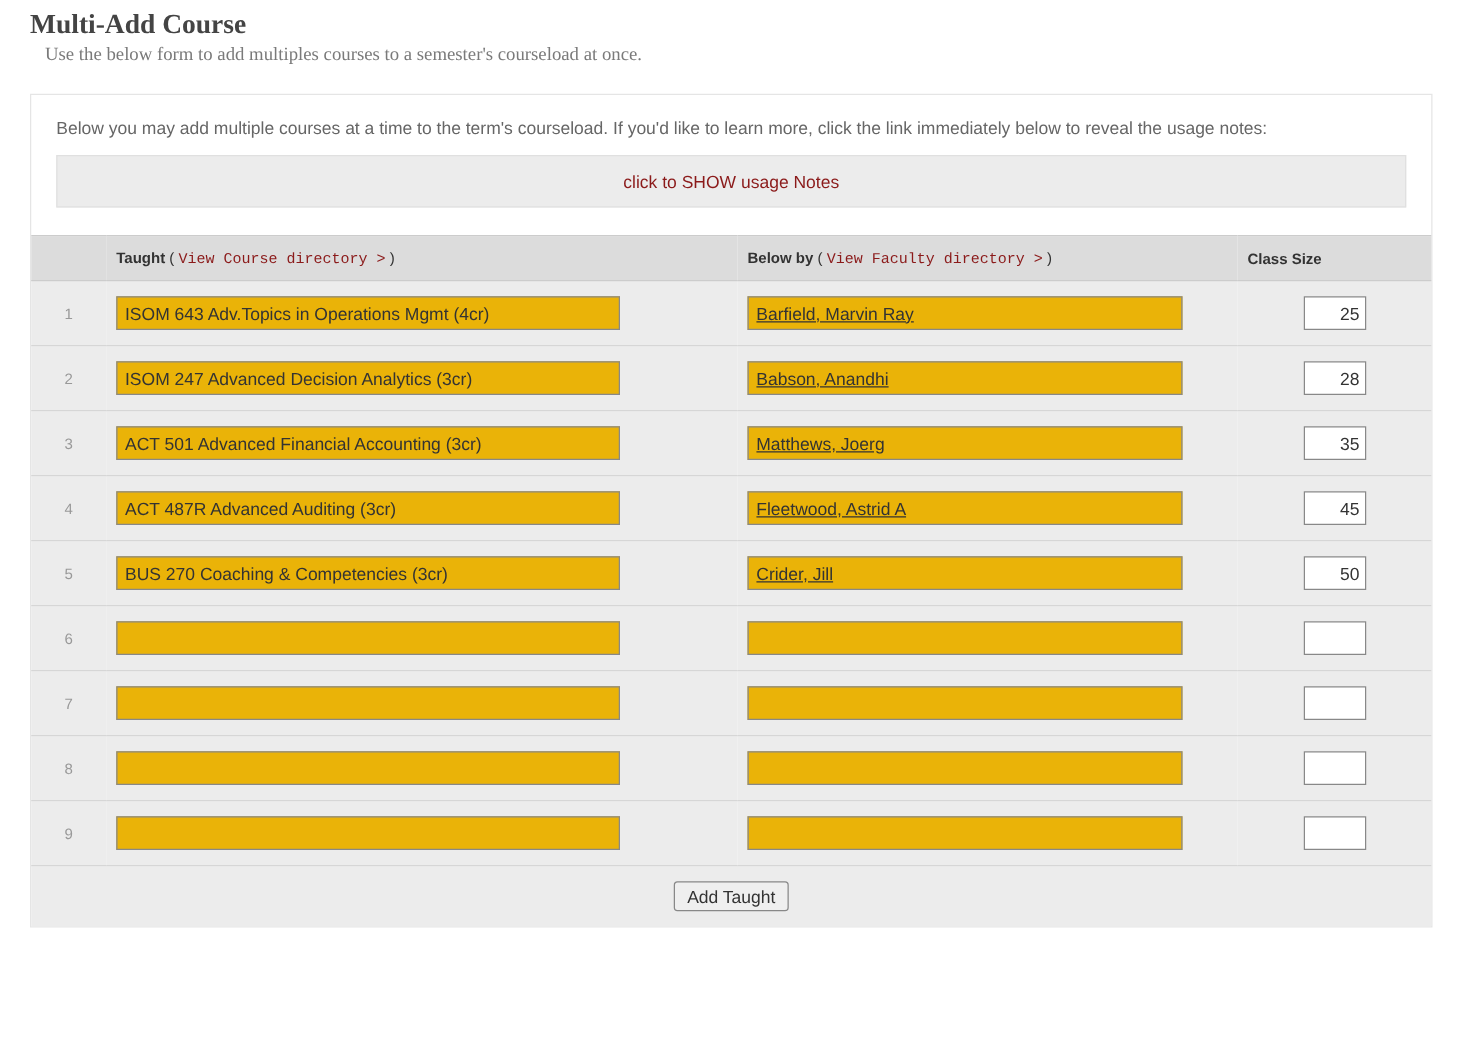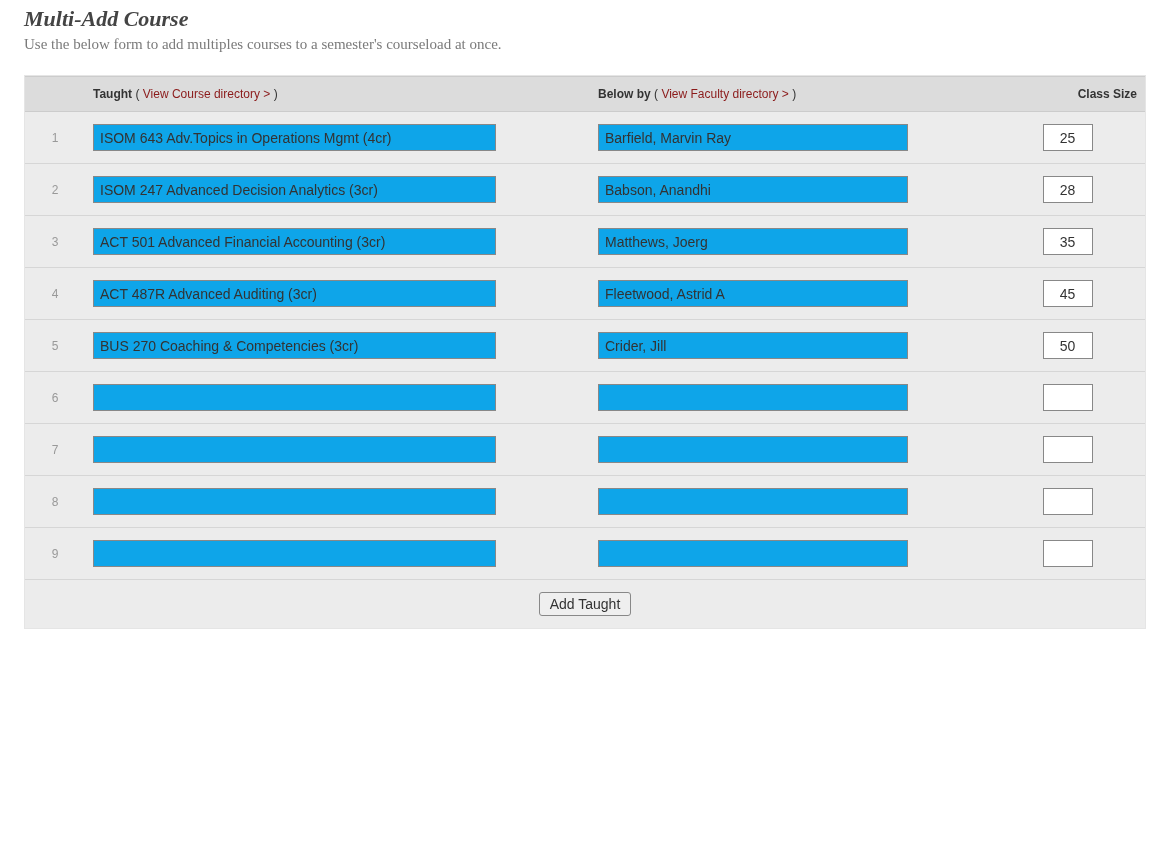--- a/index.html
+++ b/index.html
@@ -8,27 +8,27 @@
       background: #ffffff;
       color: #333;
       padding: 6px 24px 24px 24px;
     }
     h1.page-title {
       font-family: Georgia, "Times New Roman", serif;
       font-size: 22px;
       font-weight: bold;
       color: #444;
       margin-bottom: 4px;
-      font-style: italic;
     }
     .subtitle {
       font-family: Georgia, "Times New Roman", serif;
       font-size: 15px;
       color: #7a7a7a;
       margin-bottom: 22px;
+      margin-left: 12px;
     }
     .panel {
       border: 1px solid #e5e5e5;
       background: #fff;
     }
     .panel-top {
       padding: 18px 20px 22px 20px;
     }
     .intro-line {
       font-size: 14px;
@@ -53,26 +53,27 @@
       background: #dcdcdc;
       font-size: 12px;
       font-weight: bold;
       color: #333;
       text-align: left;
       padding: 10px 8px;
       vertical-align: middle;
       border-top: 1px solid #ccc;
       border-bottom: 1px solid #ccc;
     }
-    table.course-table th.col-classsize { text-align: right; }
+    table.course-table th.col-classsize { text-align: left; }
     table.course-table th .paren { color: #333; font-weight: normal; }
     table.course-table th a.dir-link {
       color: #8b1a1a;
       font-weight: normal;
       text-decoration: none;
+      font-family: Liberation Mono, monospace;
     }
 
     table.course-table td {
       background: #ececec;
       padding: 12px 8px;
       border-top: 1px solid #d6d6d6;
       vertical-align: middle;
     }
     table.course-table td.rownum {
       width: 60px;
@@ -86,30 +87,30 @@
     table.course-table col.col-size  { width: auto; }
 
     input.course-input,
     input.faculty-input {
       width: 403px;
       height: 27px;
       padding: 2px 6px;
       font-size: 14px;
       color: #333;
       border: 1px solid #888;
-      background: #0ea5e9;
-    }
-    input.faculty-input { width: 310px; }
+      background: #eab308;
+    }
+    input.faculty-input { width: 348px; text-decoration: underline; }
     input.size-input {
       width: 50px;
       height: 27px;
       padding: 2px 4px;
       font-size: 14px;
       color: #333;
-      text-align: center;
+      text-align: right;
       border: 1px solid #888;
       background: #fff;
       display: block;
       margin: 0 auto;
     }
     td.size-cell { text-align: center; }
 
     .footer-row td {
       background: #dcdcdc;
       padding: 16px 0;
@@ -126,20 +127,24 @@
       color: #333;
     }
   </style>
 </head>
 <body>
 
 <h1 class="page-title">Multi-Add Course</h1>
 <div class="subtitle">Use the below form to add multiples courses to a semester's courseload at once.</div>
 
 <div class="panel">
+  <div class="panel-top">
+    <div class="intro-line">Below you may add multiple courses at a time to the term's courseload. If you'd like to learn more, click the link immediately below to reveal the usage notes:</div>
+    <div class="usage-notes">click to SHOW usage Notes</div>
+  </div>
 
   <table class="course-table">
     <colgroup>
       <col class="col-num">
       <col class="col-course">
       <col class="col-taught">
       <col class="col-size">
     </colgroup>
     <thead>
       <tr>

